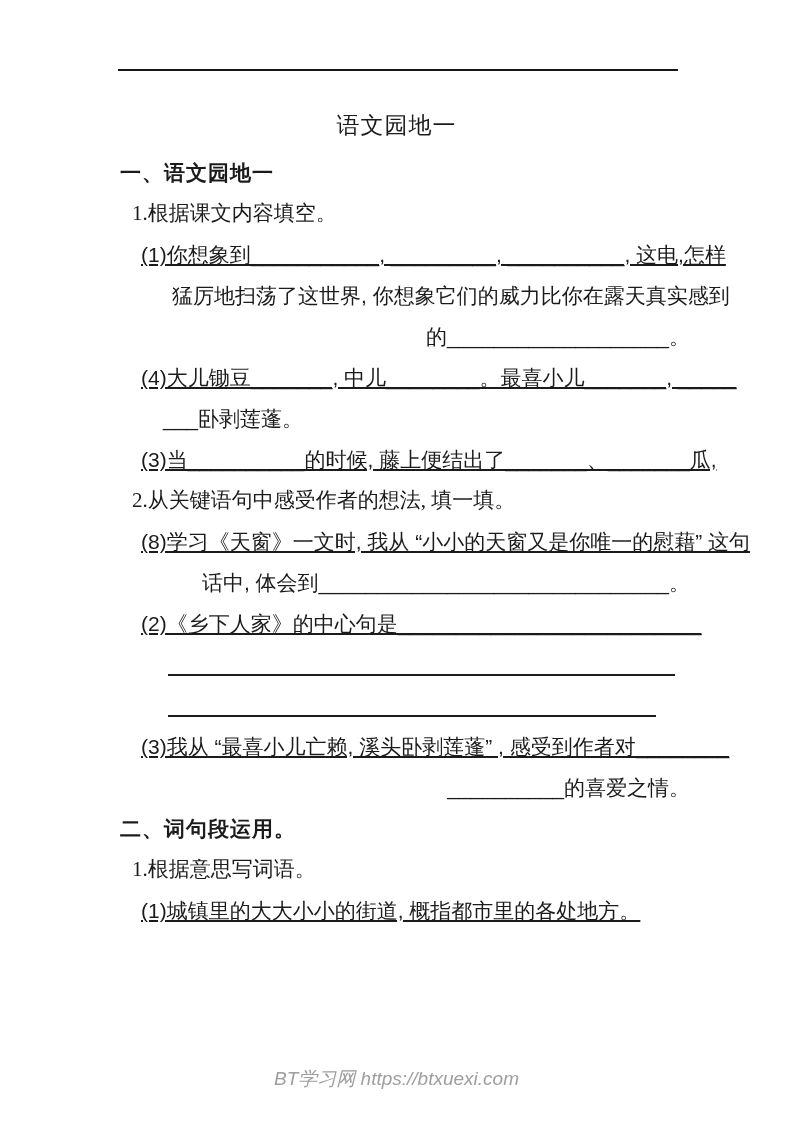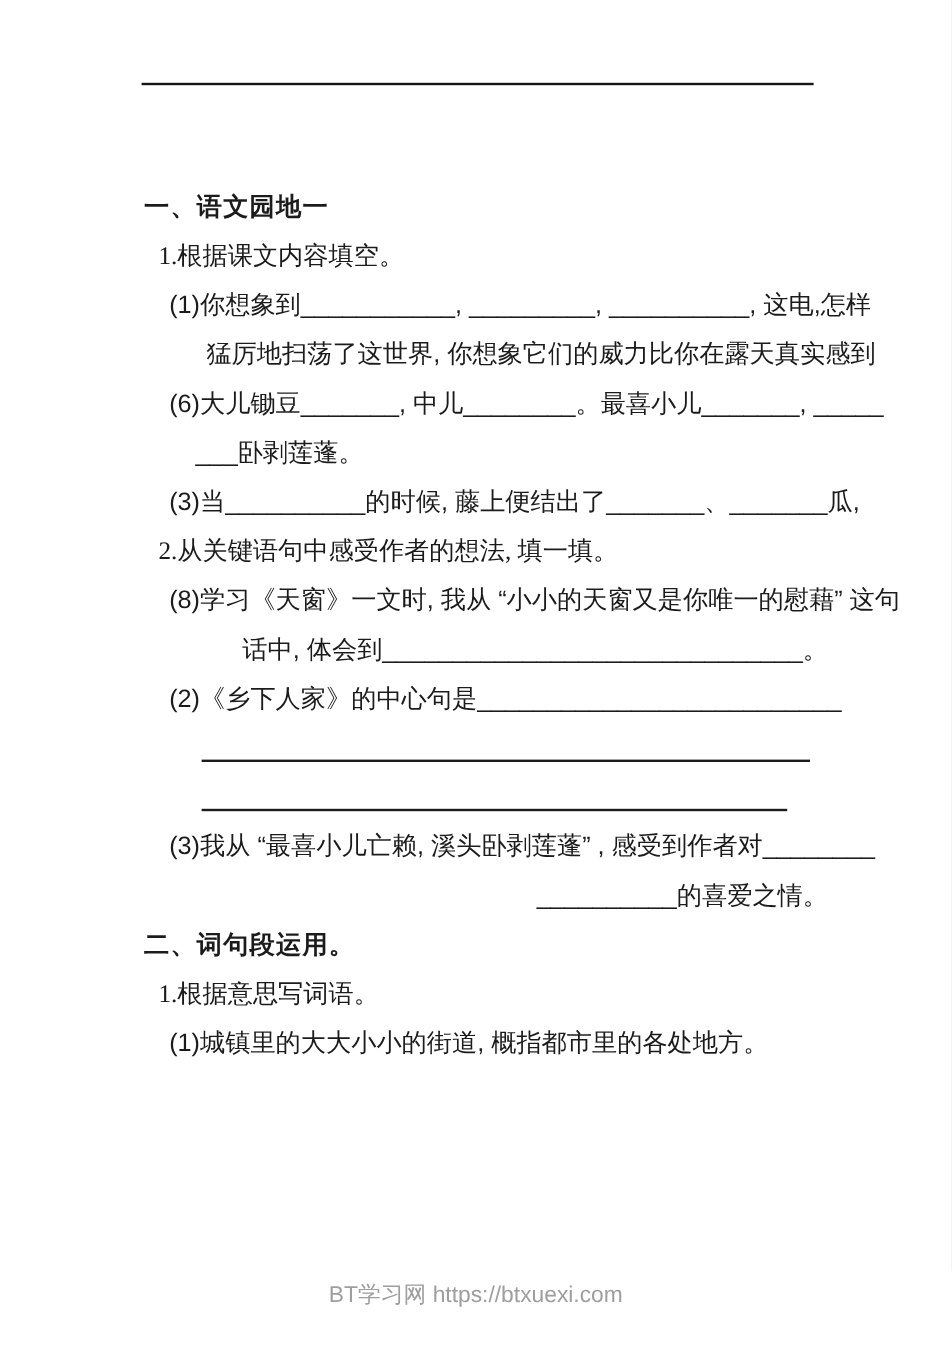--- a/index.html
+++ b/index.html
@@ -37,21 +37,21 @@
     width: 570px;
     font-size: 21px;
   }
   .ln {
     height: 41px;
     line-height: 41px;
     white-space: nowrap;
   }
   .sec  { font-weight: bold; letter-spacing: 1px; }
   .num  { padding-left: 12px; font-family: Liberation Serif, serif; }
-  .item { padding-left: 21px; }
+  .item { padding-left: 21px; text-decoration: underline; }
   .cont { padding-left: 52px; text-align: right; }
   .contb{ padding-left: 43px; }
   .rule { position: relative; }
   .rule::after {
     content: "";
     position: absolute;
     left: 48px;
     bottom: 9px;
     height: 2px;
     background: #1c1c1c;
@@ -59,36 +59,39 @@
   .rule-a::after { width: 507px; }
   .rule-b::after { width: 488px; }
   .footer {
     position: absolute;
     top: 1066px;
     left: 0;
     width: 100%;
     text-align: center;
     font-size: 19px;
     color: #9e9e9e;
+    font-style: italic;
   }
 </style>
 </head>
 <body>
 
 <div class="page">
 
   <div class="top-rule"></div>
 
+  <div class="title">语文园地一</div>
 
   <div class="content">
     <div class="ln sec">一、语文园地一</div>
     <div class="ln num">1.根据课文内容填空。</div>
     <div class="ln item">(1)你想象到___________, _________, __________, 这电,怎样</div>
     <div class="ln cont">猛厉地扫荡了这世界, 你想象它们的威力比你在露天真实感到</div>
-    <div class="ln item">(6)大儿锄豆_______, 中儿________。最喜小儿_______, _____</div>
+    <div class="ln cont">的___________________。</div>
+    <div class="ln item">(4)大儿锄豆_______, 中儿________。最喜小儿_______, _____</div>
     <div class="ln contb">___卧剥莲蓬。</div>
     <div class="ln item">(3)当__________的时候, 藤上便结出了_______、_______瓜,</div>
     <div class="ln num">2.从关键语句中感受作者的想法, 填一填。</div>
     <div class="ln item">(8)学习《天窗》一文时, 我从 “小小的天窗又是你唯一的慰藉” 这句</div>
     <div class="ln cont">话中, 体会到______________________________。</div>
     <div class="ln item">(2)《乡下人家》的中心句是__________________________</div>
     <div class="ln rule rule-a"></div>
     <div class="ln rule rule-b"></div>
     <div class="ln item">(3)我从 “最喜小儿亡赖, 溪头卧剥莲蓬” , 感受到作者对________</div>
     <div class="ln cont">__________的喜爱之情。</div>

